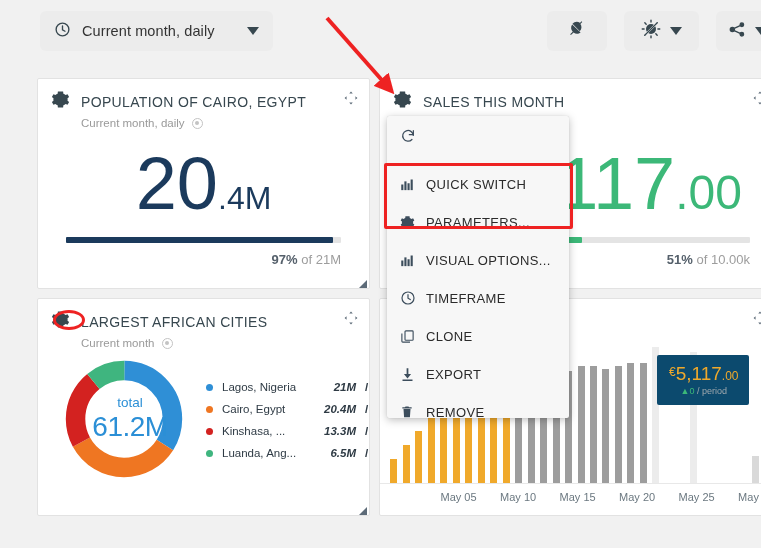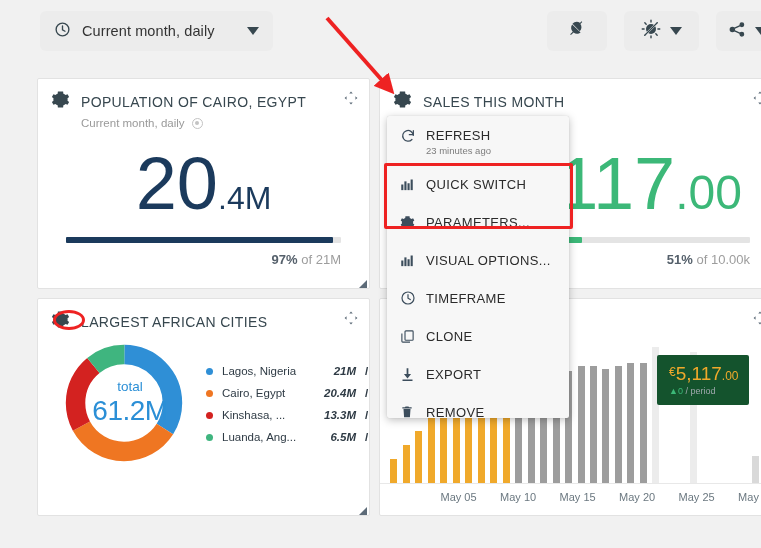--- a/index.html
+++ b/index.html
@@ -85,22 +85,22 @@
 
   
   .chart-area { position: absolute; left: 0; top: 46px; width: 400px; height: 172px; }
   .bars { position: absolute; left: 8px; bottom: 34px; right: 6px; top: 2px; display: flex; align-items: flex-end; gap: 1px; }
   .bar-col { flex: 1; display: flex; align-items: flex-end; justify-content: center; height: 100%; }
   .bar { width: 7px; }
   .axis-line { position: absolute; left: 0; right: 0; bottom: 33px; height: 1px; background: #e8e8e8; }
   .axis-labels { position: absolute; left: 25px; right: 6px; bottom: 12px; height: 14px; }
   .axis-lbl { position: absolute; font-size: 11px; color: #6b7880; transform: translateX(-50%); white-space: nowrap; }
   .tooltip {
-    position: absolute; background: #14532d; border-radius: 2px;
-    padding: 8px 10px 9px 12px; text-align: left;
+    position: absolute; background: #0c4a6e; border-radius: 2px;
+    padding: 8px 10px 9px 12px; text-align: center;
   }
   .tt-val { font-size: 19px; color: #f0a92b; font-weight: 300; white-space: nowrap; }
   .tt-val .cur { font-size: 12px; vertical-align: 4px; }
   .tt-val .frac { font-size: 12px; }
   .tt-sub { font-size: 9px; color: #9fa8ad; margin-top: 1px; white-space: nowrap; }
   .tt-sub .up { color: #3cb878; }
 
   
   .menu {
     position: absolute; left: 359px; top: 116px; width: 182px; height: 302px;
@@ -252,20 +252,24 @@
 
   <div class="card card-3">
     <div class="card-head">
       <div class="card-title-row">
         <span>
           <svg width="19" height="19" viewBox="0 0 24 24" fill="#37474f">
             <path d="M12 8.4a3.6 3.6 0 100 7.2 3.6 3.6 0 000-7.2zm9 3.6c0-.6-.05-1.1-.14-1.65l2.04-1.55-2-3.46-2.4.98a8.9 8.9 0 00-2.86-1.66L15.3 1.8H8.7l-.34 2.86a8.9 8.9 0 00-2.86 1.66l-2.4-.98-2 3.46 2.04 1.55A9.4 9.4 0 003 12c0 .56.05 1.11.14 1.65L1.1 15.2l2 3.46 2.4-.98a8.9 8.9 0 002.86 1.66l.34 2.86h6.6l.34-2.86a8.9 8.9 0 002.86-1.66l2.4.98 2-3.46-2.04-1.55c.09-.54.14-1.09.14-1.65z"></path>
           </svg>
         </span>
         <span class="card-title">LARGEST AFRICAN CITIES</span>
+      </div>
+      <div class="card-sub">
+        <span>Current month</span>
+        <span class="target-dot"></span>
       </div>
       <span class="move-handle">
         <svg width="14" height="14" viewBox="0 0 24 24" fill="#5d6b78">
           <path d="M12 1l3 3.4H9zM12 23l-3-3.4h6zM1 12l3.4-3v6zM23 12l-3.4 3v-6z"></path>
         </svg>
       </span>
     </div>
 
     <div class="donut-body">
       <div class="donut-box">
@@ -445,24 +449,20 @@
   </div>
 
   <div class="menu" id="menu">
       <div class="menu-item tall">
         <span class="mi-icon">
           <svg width="16" height="16" viewBox="0 0 24 24" fill="none" stroke="#3c4d5c" stroke-width="1.9" stroke-linecap="round">
             <path d="M20 11a8 8 0 10-2.1 6.2"></path>
             <path d="M20 4v6h-6"></path>
           </svg>
         </span>
-        <span class="mi-text">
-          <span class="mi-label">REFRESH</span>
-          <span class="mi-sub">23 minutes ago</span>
-        </span>
       </div>
       <div class="menu-item">
         <span class="mi-icon">
           <svg width="15" height="15" viewBox="0 0 24 24" fill="#3c4d5c">
             <rect x="2" y="12" width="3.4" height="9"></rect>
             <rect x="7" y="7" width="3.4" height="14"></rect>
             <rect x="12" y="10" width="3.4" height="11"></rect>
             <rect x="17" y="4" width="3.4" height="17"></rect>
           </svg>
         </span>

